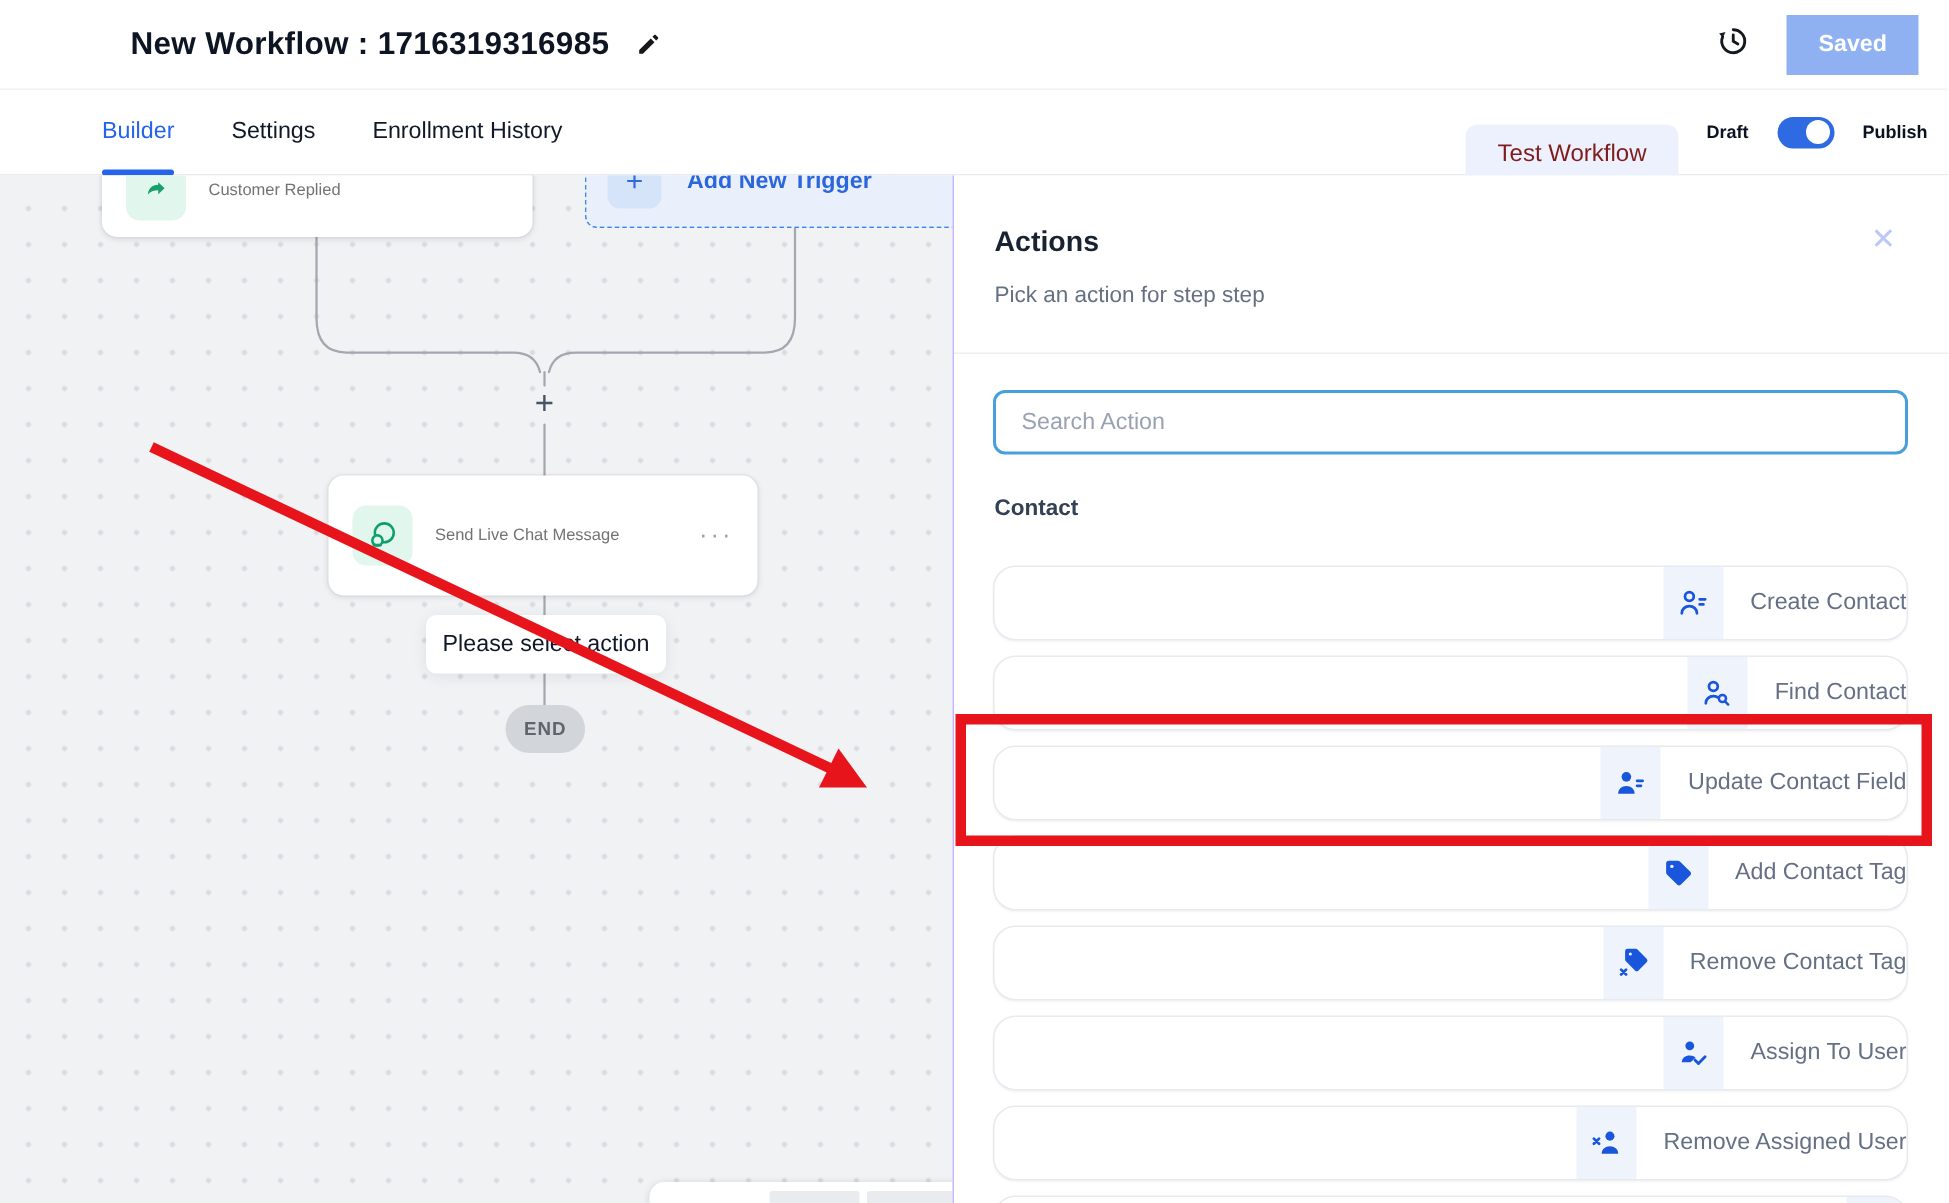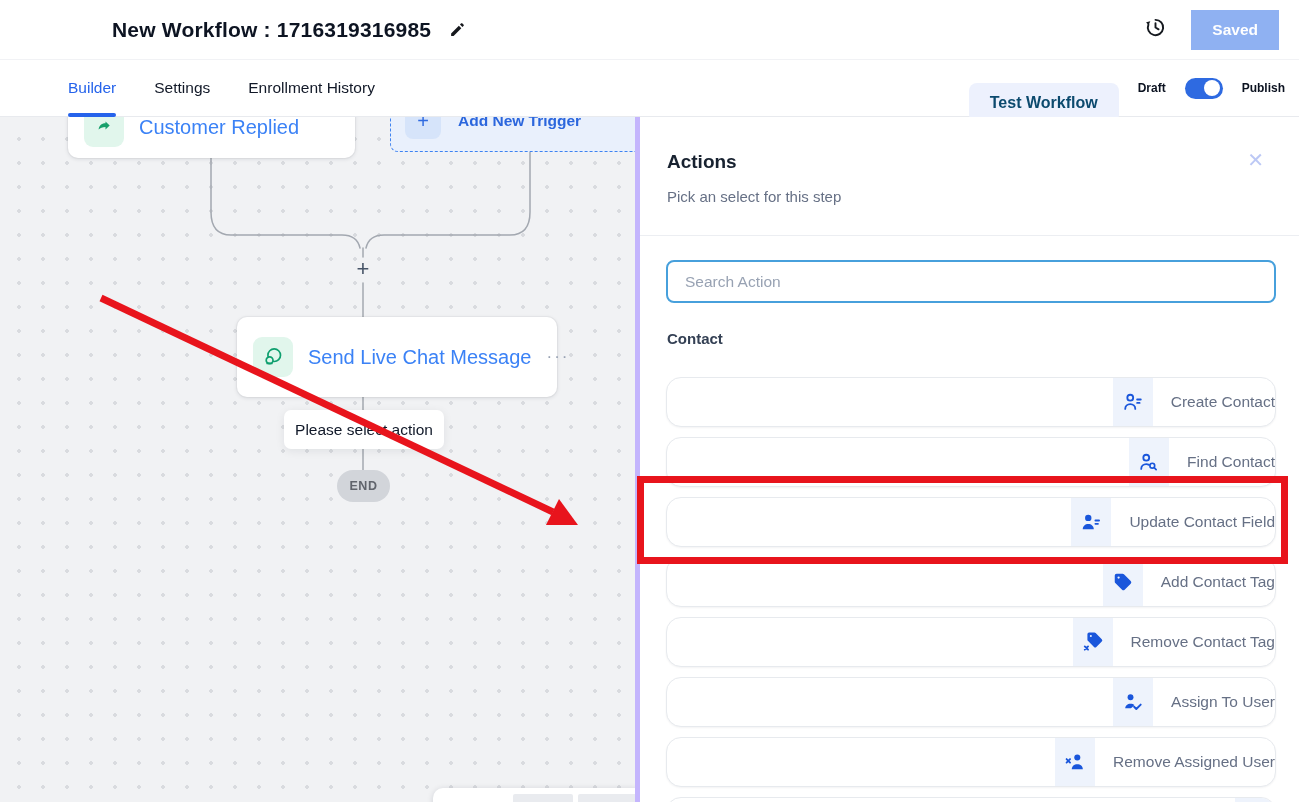--- a/index.html
+++ b/index.html
@@ -4,77 +4,77 @@
 <style>
   * { box-sizing: border-box; }
   html,body { margin:0; padding:0; }
   body {
     width:1299px; height:802px; overflow:hidden; position:relative;
     font-family:"Liberation Sans", sans-serif; background:#fff;
   }
 
   
   .app-header { height:60px; display:flex; align-items:center; background:#fff; border-bottom:1px solid #f1f2f5; }
-  .title-wrap { margin-left:112px; display:flex; align-items:center; gap:18px; }
+  .title-wrap { margin-left:87px; display:flex; align-items:center; gap:18px; }
   .page-title { margin:0; font-size:21px; font-weight:700; color:#0d1422; letter-spacing:.2px; }
   .edit-icon svg { display:block; }
   .header-right { margin-left:auto; margin-right:20px; display:flex; align-items:center; gap:24px; }
   .saved-btn { background:var(--saved_button_bg); color:#fff; border:none; border-radius:0;
     font-size:15.5px; font-weight:700; padding:11px 21px; font-family:inherit; }
 
   
   .tab-bar { height:57px; display:flex; align-items:stretch; background:#fff; border-bottom:1px solid #e8eaee; position:relative; }
   .tab-list { display:flex; gap:38px; padding-left:68px; }
   .tab { font-size:15.5px; font-weight:500; color:#111827; display:flex; align-items:center; position:relative; cursor:pointer; white-space:nowrap; }
   .tab.active { color:var(--accent_blue); }
   .tab.active::after { content:""; position:absolute; left:0; right:0; bottom:-1px; height:4px; background:var(--accent_blue); border-radius:2px; }
   .tab-bar-right { margin-left:auto; display:flex; align-items:center; gap:19px; padding-right:14px; }
-  .test-workflow-btn { background:#edf1fd; color:#0c4a6e; border:none; border-radius:8px;
-    font-size:16px; font-weight:700; padding:11px 21px; font-family:inherit;margin-top:29px; }
+  .test-workflow-btn { background:#edf1fd; color:#7f1d1d; border:none; border-radius:8px;
+    font-size:16px; font-weight:400; padding:11px 21px; font-family:inherit;margin-top:29px; }
   .toggle-label { font-size:12px; font-weight:600; color:#0b1220; }
   .toggle { width:38px; height:21px; background:var(--toggle_on); border-radius:11px; position:relative; cursor:pointer; }
   .toggle .knob { position:absolute; right:2.5px; top:2.5px; width:16px; height:16px; background:#fff; border-radius:50%; }
 
   
   .main { display:flex; height:685px; }
 
   
   .canvas { width:635px; position:relative; overflow:hidden; background-color:var(--canvas_bg);
     background-image:radial-gradient(#d9dbdf 1.6px, transparent 1.9px); background-size:24px 24px; background-position:7px 10px; }
   .connector-svg { position:absolute; inset:0; pointer-events:none; }
   .node-card { position:absolute; background:#fff; border-radius:10px;
     box-shadow:0 1px 4px rgba(16,24,40,.12), 0 0 0 1px rgba(16,24,40,.03);
     display:flex; align-items:center; gap:15px; padding:0 16px; }
   .icon-sq { width:40px; height:40px; border-radius:9px; display:flex; align-items:center; justify-content:center; flex:none; }
   .icon-sq.green { background:#e1f6ec; color:var(--node_green); }
   .icon-sq svg { width:24px; height:24px; }
-  .node-label { font-size:20px; color:#3b82f6; white-space:nowrap; }
+  .node-label { font-size:11px; color:#737373; white-space:nowrap; }
   .customer-card { left:68px; top:-21px; width:287px; height:62px; }
   .trigger-card { left:390px; top:-27px; width:280px; height:62px; background:#e9f0fc;
     border:1.5px dashed #3f83f1; border-radius:8px; box-shadow:none; gap:17px; padding:0 14px; }
   .trigger-plus { width:36px; height:36px; border-radius:8px; background:#d6e4fa; color:#2f6ae0;
     font-size:20px; display:flex; align-items:center; justify-content:center; flex:none; }
   .trigger-label { font-size:15.5px; font-weight:600; color:#2b66dd; white-space:nowrap; }
   .merge-plus { position:absolute; left:352px; top:140px; width:22px; text-align:center;
     font-size:22px; line-height:24px; color:#475467; }
-  .chat-node { left:237px; top:200px; width:320px; height:80px; }
+  .chat-node { left:219px; top:200px; width:286px; height:80px; }
   .node-menu-dots { margin-left:auto; color:#98a2b3; font-size:17px; letter-spacing:2px; cursor:pointer; }
   .tooltip-pill { position:absolute; left:284px; top:293px; width:160px; height:39px; background:#fff;
     border-radius:7px; box-shadow:0 2px 10px rgba(16,24,40,.08); display:flex; align-items:center; justify-content:center;
     font-size:15.5px; color:#101828; }
   .end-pill { position:absolute; left:337px; top:353px; width:53px; height:32px; background:var(--end_bg);
     border-radius:16px; display:flex; align-items:center; justify-content:center;
     font-size:12.5px; font-weight:700; letter-spacing:.6px; color:#60646c; }
   .canvas-bottom-card { position:absolute; left:433px; top:671px; width:212px; height:34px; background:#fff;
     border-radius:10px; box-shadow:0 1px 6px rgba(16,24,40,.14); }
   .canvas-bottom-card .ctrl { position:absolute; top:6px; width:60px; height:20px; background:#e9ebef; border-radius:2px; }
   .canvas-bottom-card .ctrl.a { left:80px; } .canvas-bottom-card .ctrl.b { left:145px; }
 
   
-  .panel { width:664px; background:#fff; position:relative; border-left:5px solid #c4b5fd; }
+  .panel { width:664px; background:#fff; position:relative; border-left:1px solid #c4b5fd; }
   .panel-title { position:absolute; top:34px; left:27px; font-size:19px; font-weight:600; color:#182230; }
   .panel-close { position:absolute; top:33px; right:35px; font-size:20px; color:#bcc8f5; cursor:pointer; line-height:1; }
   .panel-sub { position:absolute; top:71px; left:27px; font-size:15px; color:#667085; }
   .panel-divider { position:absolute; top:118px; left:0; right:0; height:1px; background:#eceef2; }
   .search-input { position:absolute; top:143px; left:26px; width:610px; height:43px;
     border:2px solid var(--search_border); border-radius:8px; padding:0 17px; font-size:15.5px; color:#344054;
     outline:none; font-family:inherit; background:#fff; }
   .search-input::placeholder { color:#98a2b3; }
   .section-label { position:absolute; top:213px; left:27px; font-size:15px; font-weight:700; color:#344054; }
   .actions-list { position:absolute; top:260px; left:26px; width:610px; }
@@ -178,21 +178,21 @@
 
     <div class="canvas-bottom-card">
       <span class="ctrl a"></span>
       <span class="ctrl b"></span>
     </div>
   </section>
 
   <aside class="panel">
     <div class="panel-title">Actions</div>
     <div class="panel-close">✕</div>
-    <div class="panel-sub">Pick an select for this step</div>
+    <div class="panel-sub">Pick an action for step step</div>
     <div class="panel-divider"></div>
     <input class="search-input" type="text" placeholder="Search Action" style="">
     <div class="section-label">Contact</div>
     <div class="actions-list">
   <div class="action-item">
     <span class="icon-cell">
             <svg viewBox="0 0 24 24">
               <circle cx="9" cy="7.3" r="3.2" fill="none" stroke="currentColor" stroke-width="2"></circle>
               <path d="M3.5 19.5c0-3.1 2.5-5.2 5.5-5.2s5.5 2.1 5.5 5.2" fill="none" stroke="currentColor" stroke-width="2" stroke-linecap="round"></path>
               <path d="M16.5 9.3h4M16.5 13h2.7" stroke="currentColor" stroke-width="2" stroke-linecap="round"></path>

